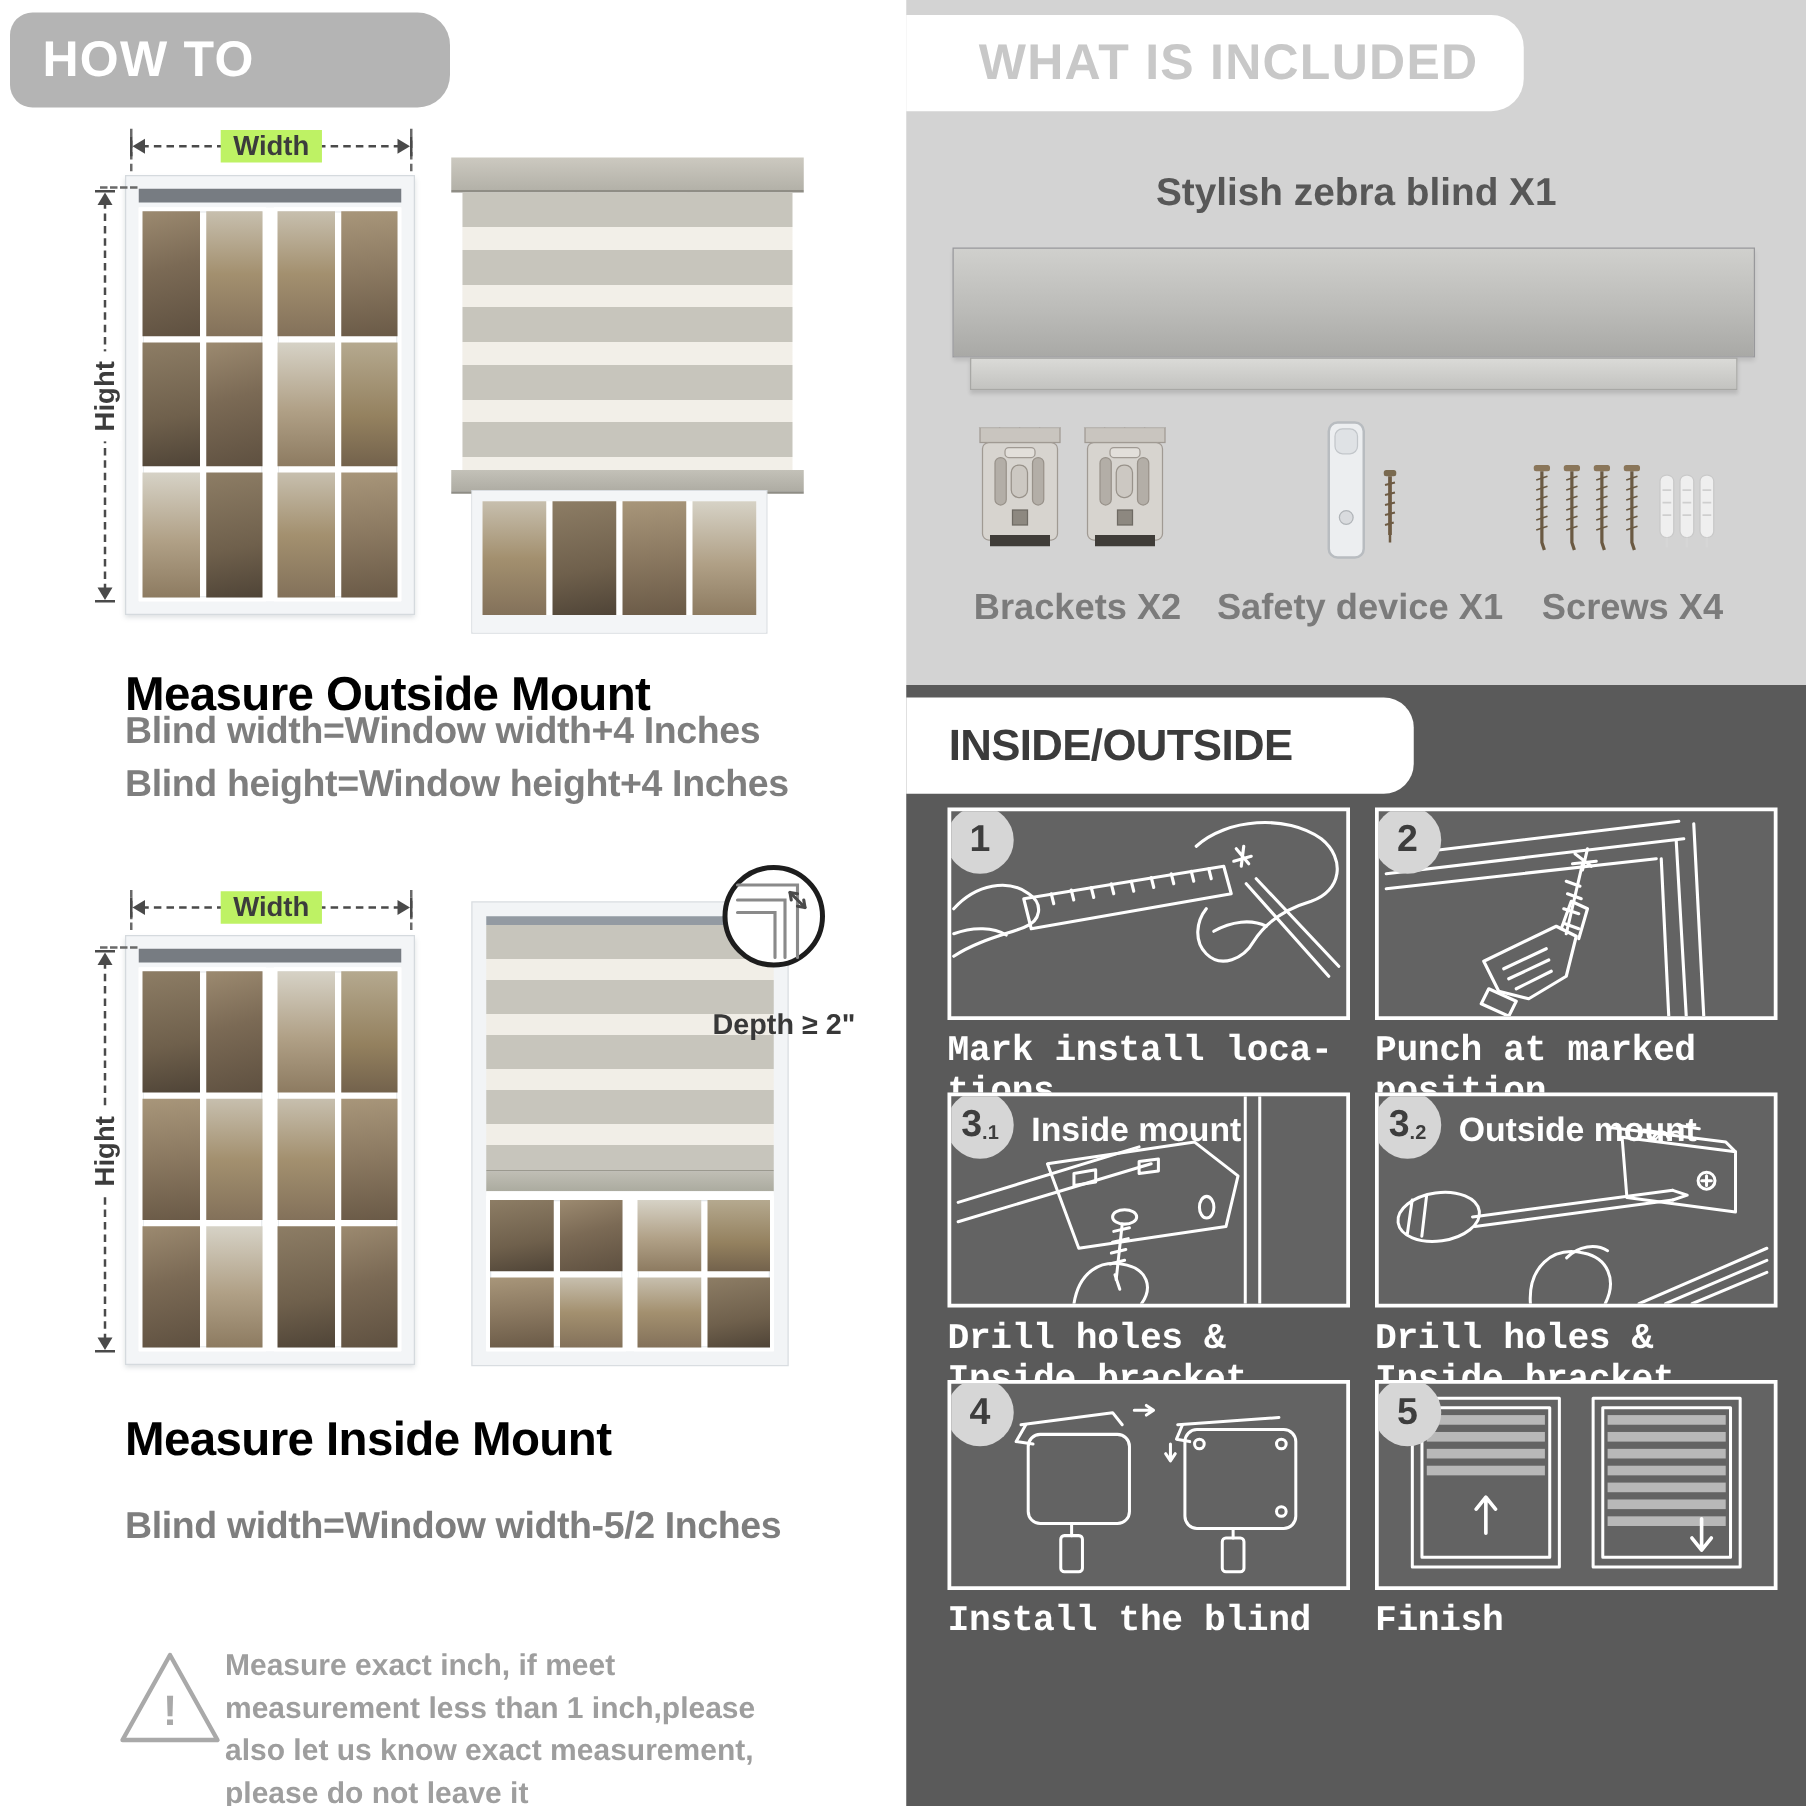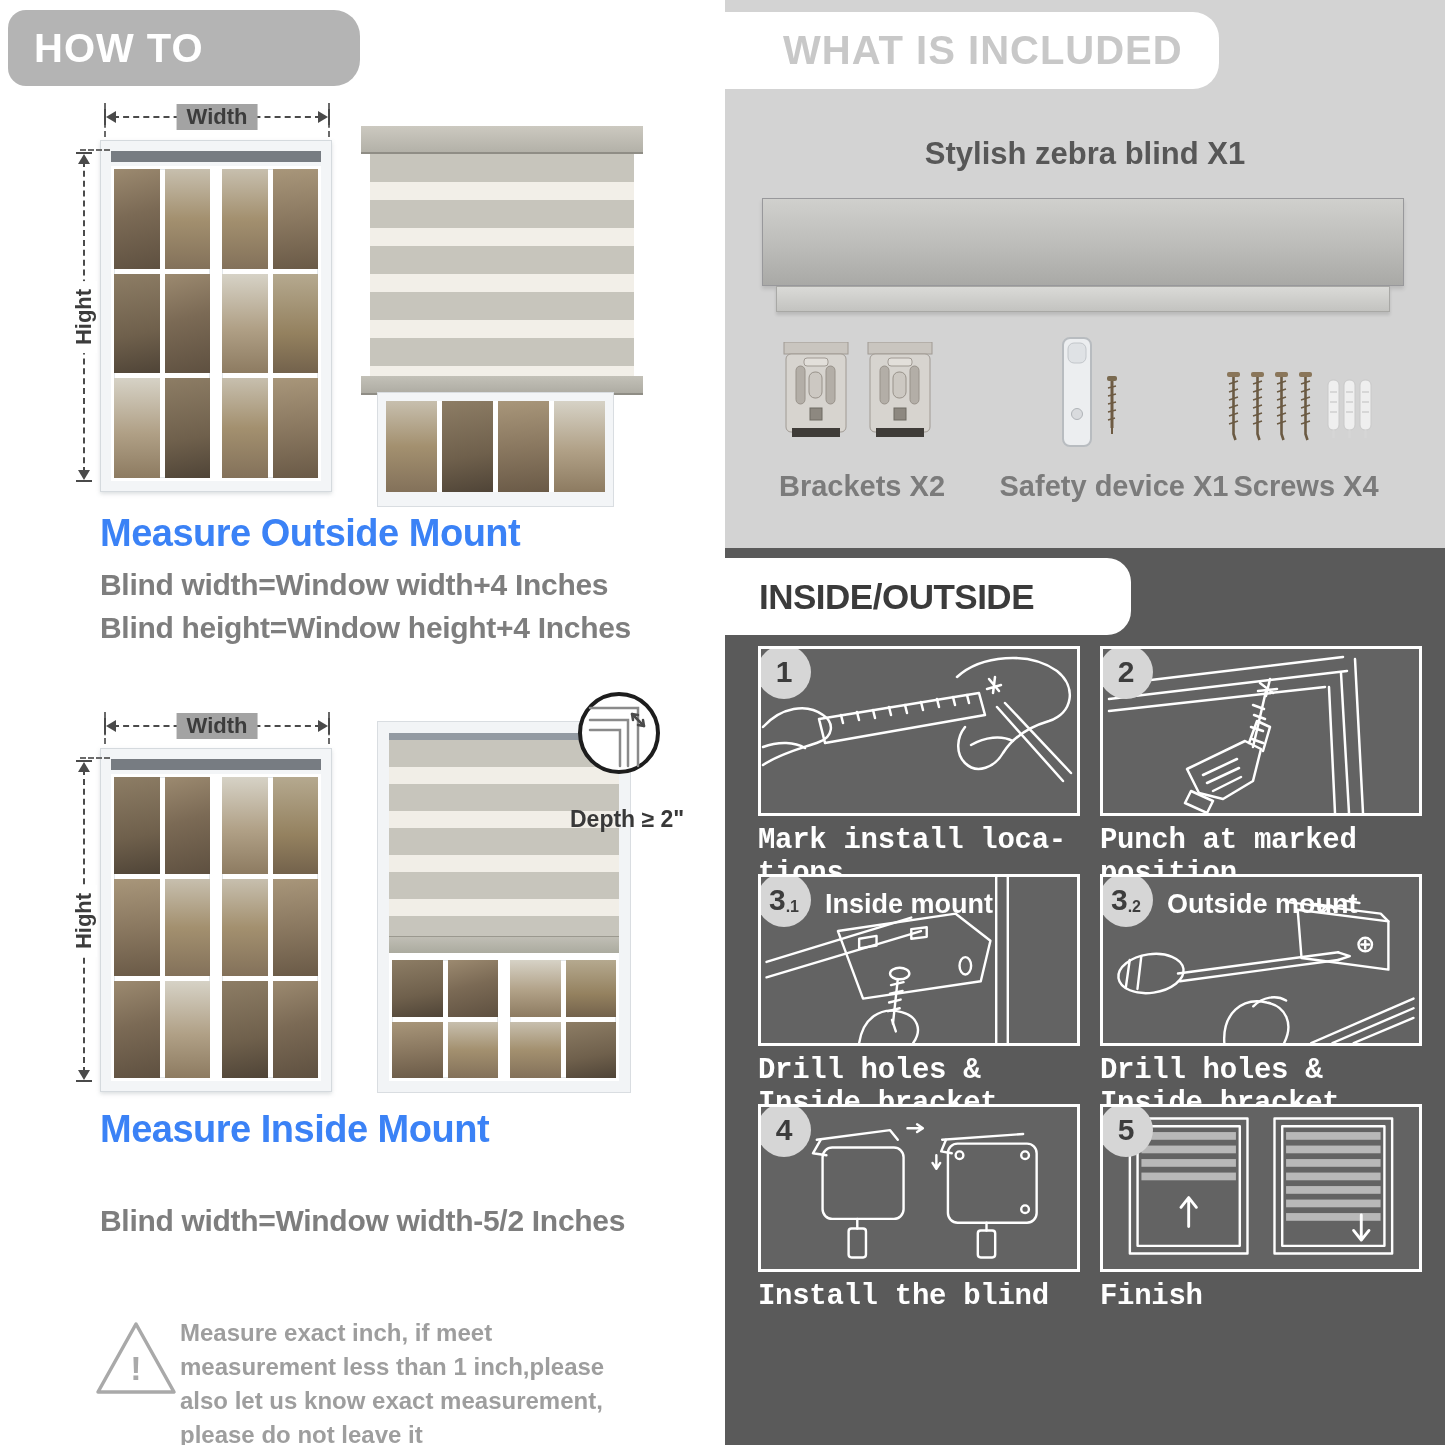--- a/index.html
+++ b/index.html
@@ -14,21 +14,21 @@
 
   
   .measw{height:16px;}
   .measw .line{position:absolute;top:7px;left:9px;right:9px;border-top:2px dashed #4a4a4a;}
   .measw .stop{position:absolute;top:0;width:2px;height:16px;background:#4a4a4a;}
   .measw .stop.l{left:0;} .measw .stop.r{right:0;}
   .measw .tri{position:absolute;top:2px;width:0;height:0;border-top:6px solid transparent;border-bottom:6px solid transparent;}
   .measw .tri.l{left:2px;border-right:10px solid #4a4a4a;}
   .measw .tri.r{right:2px;border-left:10px solid #4a4a4a;}
   .measw .lbl{position:absolute;left:50%;top:50%;transform:translate(-50%,-50%);
-    background:#a3a3a3;padding:0 10px;font-size:22px;font-weight:700;color:#3c3c3c;}
+    background:#bef264;padding:0 10px;font-size:22px;font-weight:700;color:#3c3c3c;}
   .ext-v{width:0;border-left:2px dashed #6a6a6a;}
   .ext-h{height:0;border-top:2px dashed #6a6a6a;}
   .meash{width:16px;}
   .meash .line{position:absolute;left:7px;top:9px;bottom:9px;border-left:2px dashed #4a4a4a;}
   .meash .stop{position:absolute;left:0;width:16px;height:2px;background:#4a4a4a;}
   .meash .stop.t{top:0;} .meash .stop.b{bottom:0;}
   .meash .tri{position:absolute;left:2px;width:0;height:0;border-left:6px solid transparent;border-right:6px solid transparent;}
   .meash .tri.t{top:2px;border-bottom:10px solid #4a4a4a;}
   .meash .tri.b{bottom:2px;border-top:10px solid #4a4a4a;}
   .meash .lbl{position:absolute;left:50%;top:50%;transform:translate(-50%,-50%) rotate(180deg);
@@ -70,21 +70,21 @@
   .bc-shadow{height:7px;background:#939aa2;flex:none;}
   .bc-zebra{height:196px;flex:none;
     background:repeating-linear-gradient(180deg,#c7c5bc 0 27px,#f1eee7 27px 44px);}
   .bc-bot{height:16px;flex:none;background:linear-gradient(180deg,#c0beb5,#abab9f);border-top:1px solid #9b998f;}
   .bc-panes{flex:1;display:flex;gap:6px;background:#ffffff;padding-top:4px;box-sizing:border-box;}
 
   .detail-circle{left:578px;top:692px;width:82px;height:82px;border:4px solid #1d1d1d;
     border-radius:50%;background:#ffffff;z-index:6;box-sizing:border-box;}
   .depth-label{left:570px;top:806px;width:140px;font-size:23px;font-weight:700;color:#383838;}
 
-  .h2{font-size:38px;font-weight:800;color:#3b82f6;letter-spacing:-0.5px;}
+  .h2{font-size:38px;font-weight:800;color:#000000;letter-spacing:-0.5px;margin-top:23px;}
   .bodyline{font-size:30px;font-weight:700;color:#7e7e7e;letter-spacing:-0.3px;}
 
   .warn-text{font-size:24px;line-height:34px;font-weight:600;color:#9e9e9e;}
 
   
   .panel-light{left:725px;top:0;width:720px;height:548px;background:#d3d3d3;}
   .hdr-included{left:725px;top:12px;width:494px;height:77px;background:#ffffff;
     border-radius:0 26px 26px 0;color:#c8c8c8;font-size:40px;font-weight:800;
     line-height:77px;padding-left:58px;letter-spacing:1px;box-sizing:border-box;}
   .prod-label{left:725px;top:136px;width:720px;text-align:center;font-size:31px;font-weight:700;color:#575757;}
@@ -349,21 +349,21 @@
         <g transform="translate(134,0)">
             <rect x="0" y="8" width="11" height="50" rx="5" fill="#efefef" stroke="#c9c9c9"></rect>
             <path d="M2 20 h7 M2 30 h7 M2 40 h7" stroke="#cfcfcf" stroke-width="1.4"></path>
             <path d="M5.5 58 v8" stroke="#d6d6d6" stroke-width="2"></path>
           </g>
       </g>
     </svg>
   </div>
 
   <div class="abs comp-label" style="left:762px;width:200px;">Brackets X2</div>
-  <div class="abs comp-label" style="left:994px;width:240px;text-align:center;">Safety device X1</div>
+  <div class="abs comp-label" style="left:968px;width:240px;text-align:center;">Safety device X1</div>
   <div class="abs comp-label" style="left:1206px;width:200px;">Screws X4</div>
 
   <div class="abs panel-dark"></div>
   <div class="abs hdr-mount">INSIDE/OUTSIDE MOUNT</div>
 
   <div class="abs step-panel" style="left:758px;top:646px;width:322px;height:170px;">
     <div class="badge">
       <span>1</span>
         <span class="sub"></span>
     </div>

